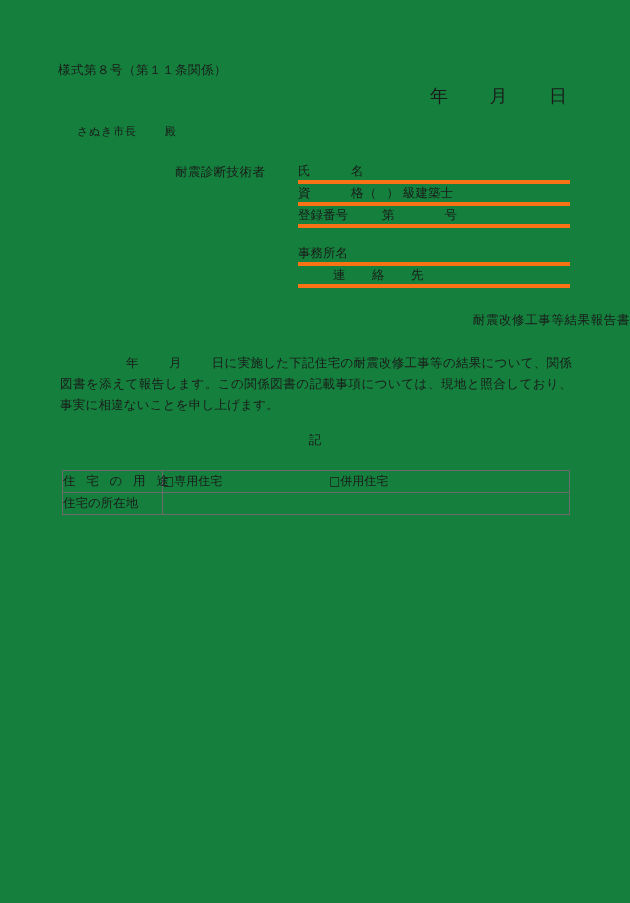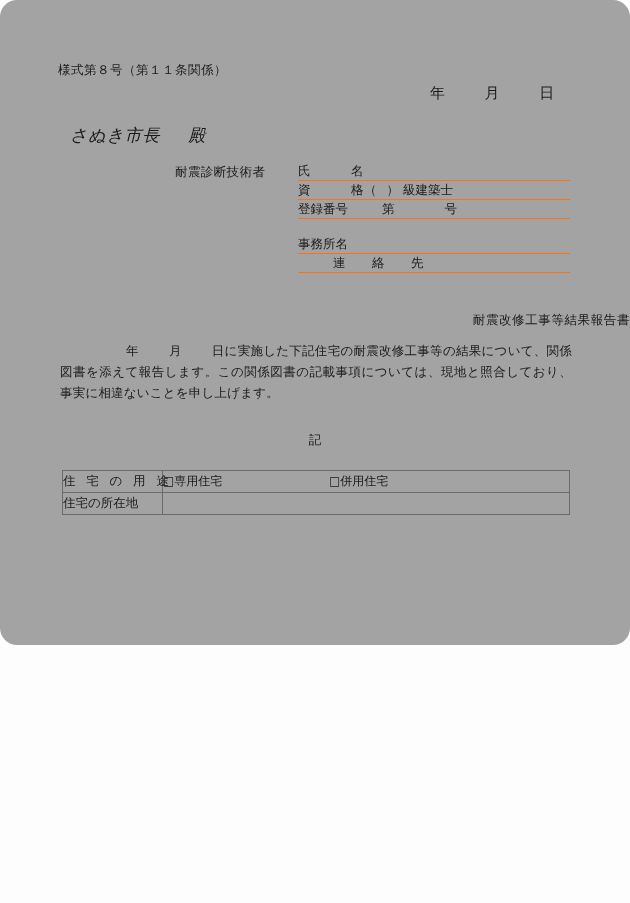--- a/index.html
+++ b/index.html
@@ -11,52 +11,50 @@
     height: 903px;
     background: #fdfdfd;
     font-family: "DejaVu Serif", "Liberation Serif", serif;
     color: #1a1a1a;
     overflow: hidden;
   }
 
   .page {
     position: relative;
     width: 630px;
-    height: 645px;
-    background: #a3a3a3;
-    border-radius: 17px;
+    height: 903px;
+    background: #15803d;
   }
 
   
   .form-no {
     position: absolute;
     left: 58px;
     top: 62px;
     font-size: 12.5px;
     letter-spacing: 0.5px;
     white-space: nowrap;
   }
   .date-line {
     position: absolute;
     left: 430px;
     top: 84px;
-    font-size: 15px;
+    font-size: 18px;
     white-space: nowrap;
   }
   .date-line span { display: inline-block; }
   .date-gap { width: 30px; }
 
   .addressee {
     position: absolute;
-    left: 70px;
+    left: 77px;
     top: 124px;
-    font-size: 17px;
+    font-size: 11px;
     letter-spacing: 0.8px;
     white-space: nowrap;
-    font-style: italic;
   }
   .addressee .honorific { margin-left: 28px; }
 
   
   .sig-block {
     position: absolute;
     left: 175px;
     top: 162px;
     width: 400px;
     font-size: 12.5px;
@@ -70,21 +68,21 @@
   }
   .sig-lines {
     position: absolute;
     left: 123px;
     top: 0;
     width: 272px;
   }
   .sig-row {
     position: relative;
     height: 18px;
-    border-bottom: 1px solid #f97316;
+    border-bottom: 4px solid #f97316;
     white-space: nowrap;
     line-height: 17px;
   }
   .sig-row.spacer {
     border-bottom: none;
     height: 16px;
   }
   .lbl-w2 {
     display: inline-block;
     width: 56px;
@@ -113,21 +111,21 @@
     width: 630px;
     text-align: right;
     font-size: 12.5px;
     letter-spacing: 0.6px;
   }
 
   
   .body-text {
     position: absolute;
     left: 60px;
-    top: 340px;
+    top: 352px;
     width: 512px;
     font-size: 12.5px;
     line-height: 21px;
     text-align: justify;
     letter-spacing: 0.2px;
   }
   .body-indent { display: inline-block; width: 66px; }
   .y-gap { display: inline-block; width: 30px; }
 
   .ki-mark {

